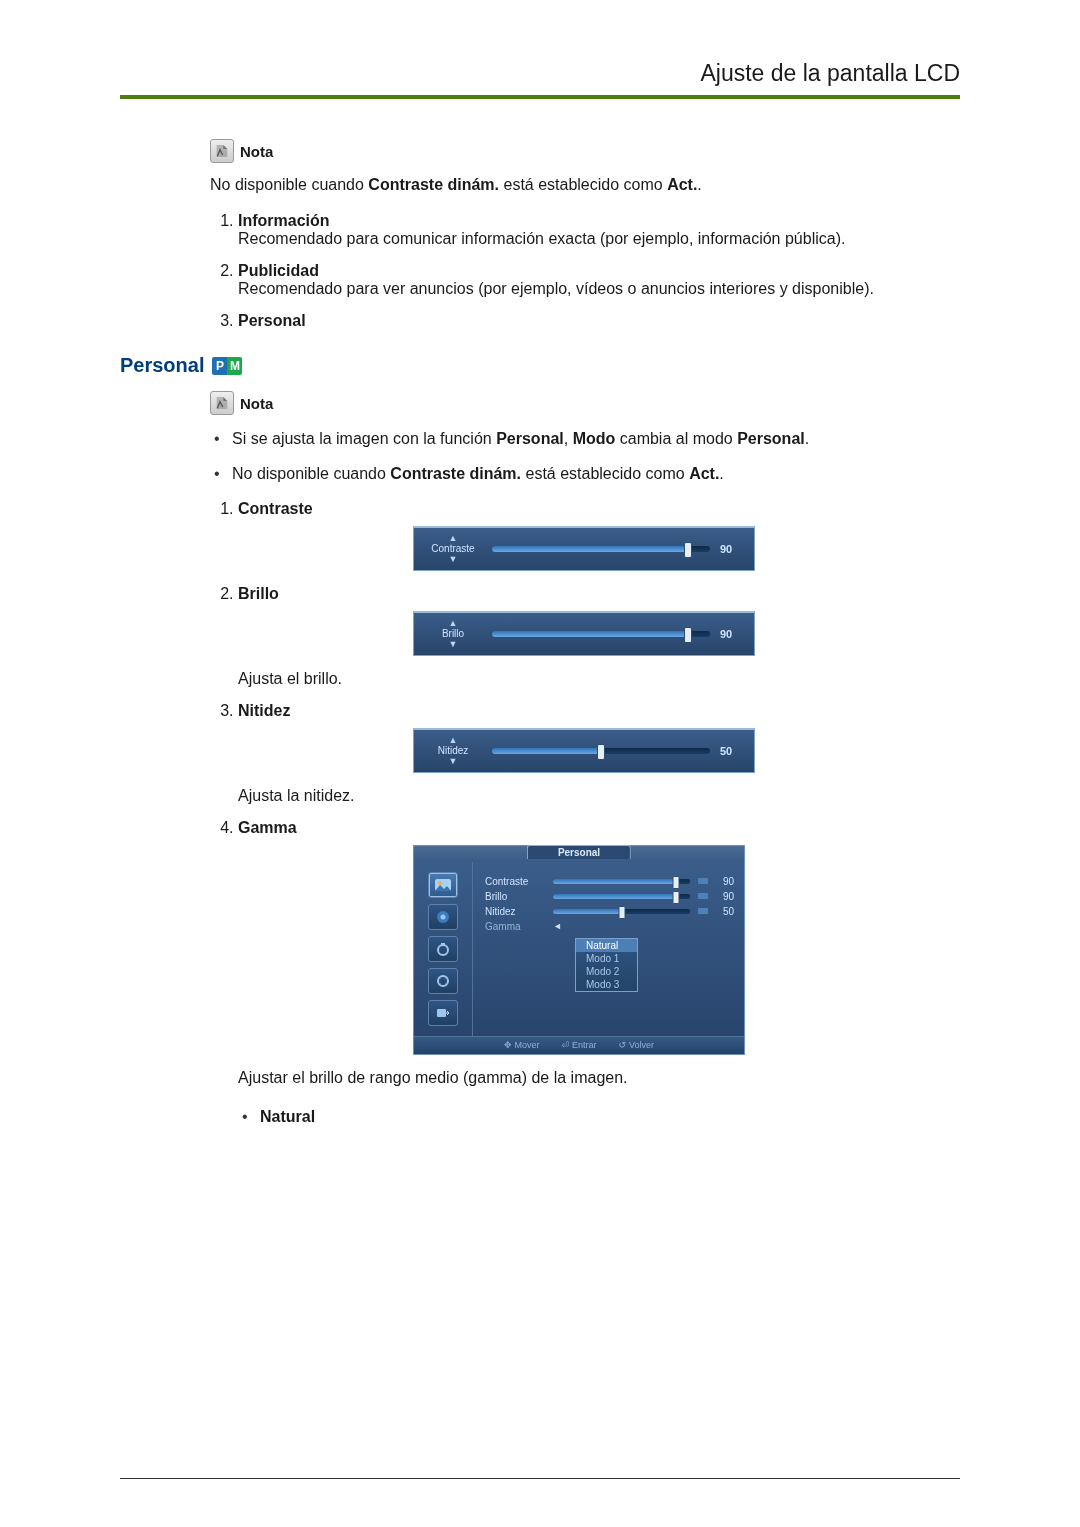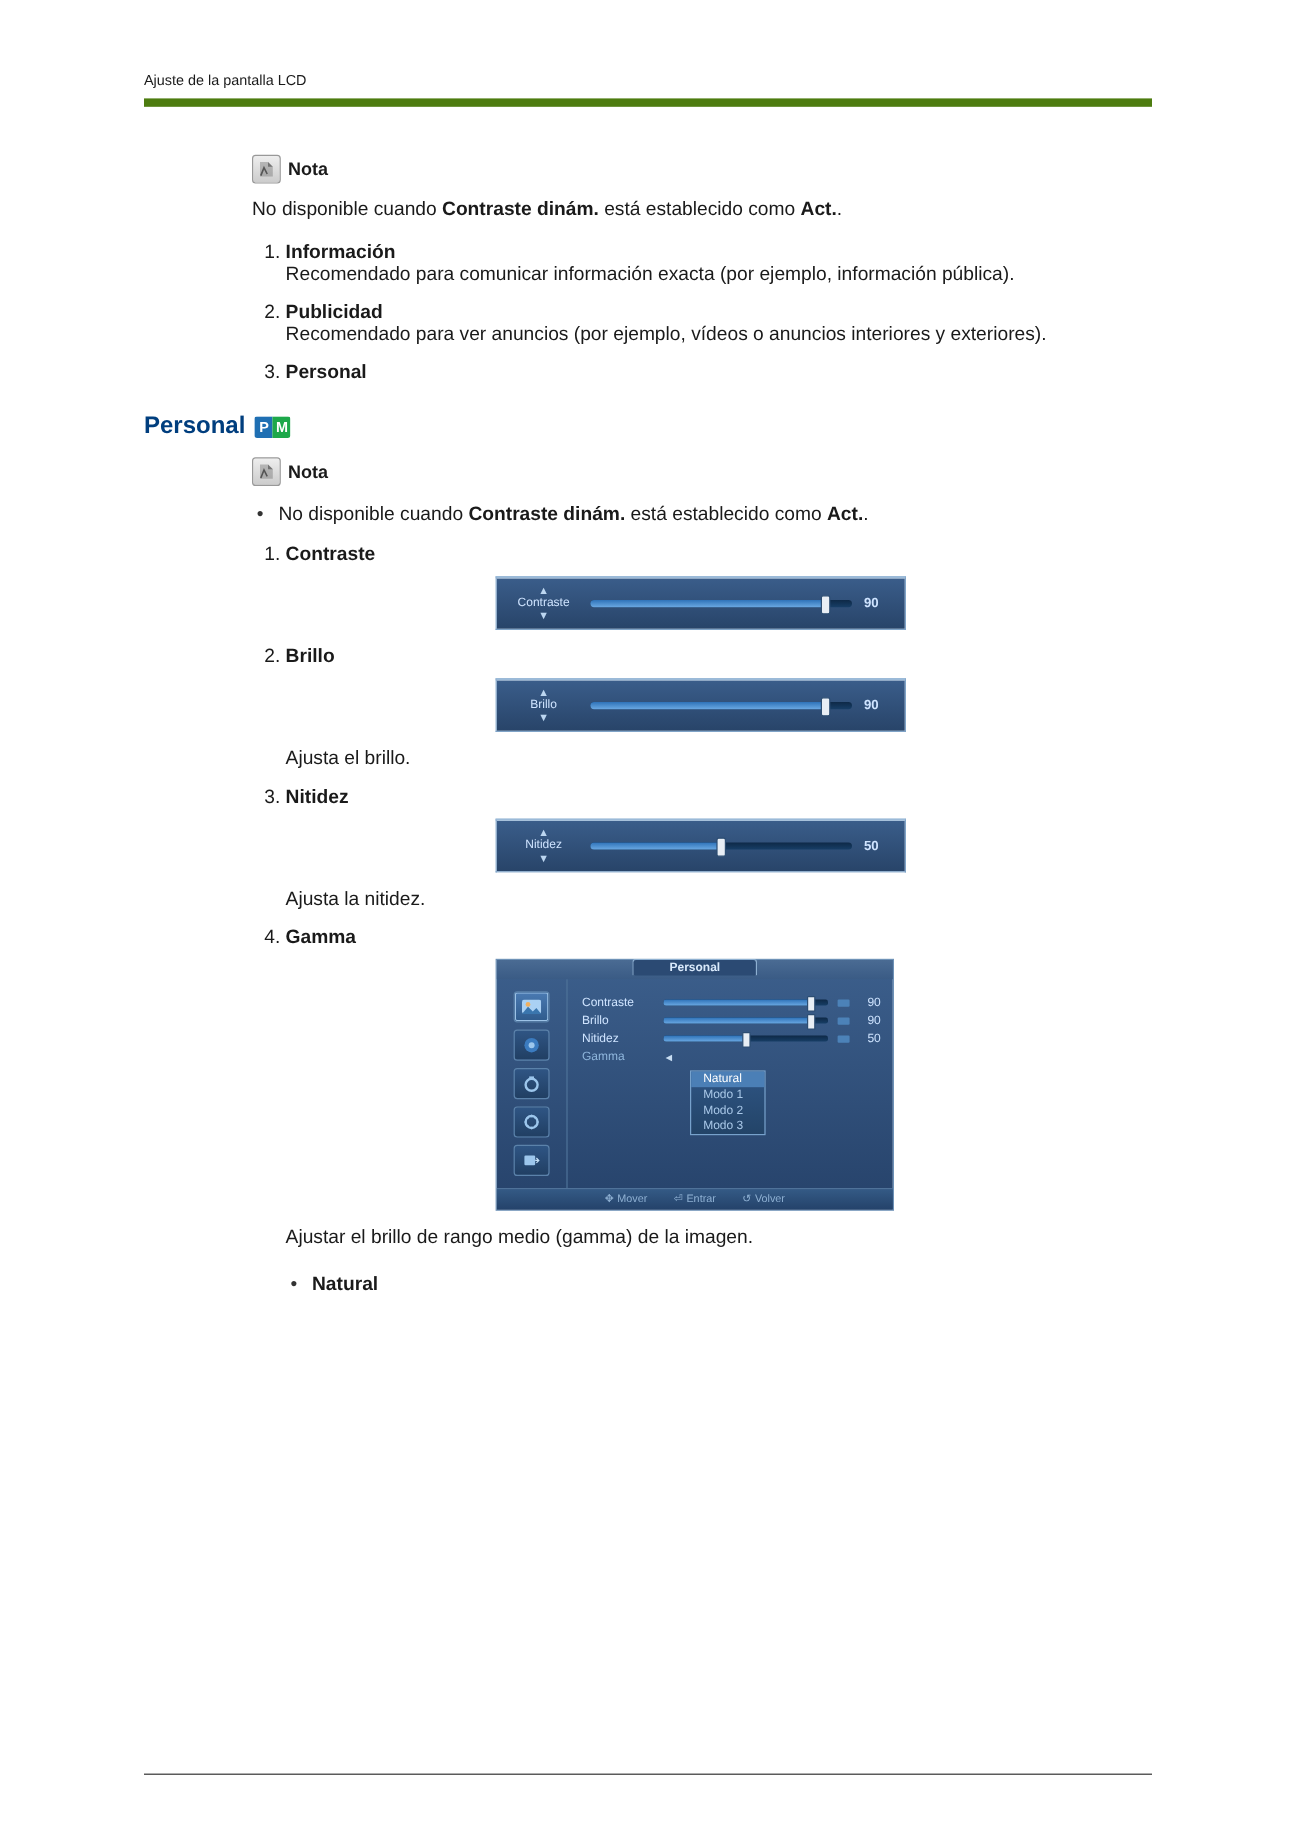--- a/index.html
+++ b/index.html
@@ -11,24 +11,24 @@
   }
   .page {
     width: 1080px;
     min-height: 1527px;
     margin: 0 auto;
     padding: 60px 120px 40px 120px;
     box-sizing: border-box;
     position: relative;
   }
   .header-title {
-    text-align: left;
-    font-size: 12px;
+    text-align: right;
+    font-size: 23px;
     padding: 0 0 8px 0;
-    border-bottom: 7px solid #4d7c0f;
+    border-bottom: 4px solid #4d7c0f;
     margin: 0 0 40px 0;
   }
   .content {
     padding: 0 0 0 90px;
   }
   .note-line {
     display: flex;
     align-items: center;
     gap: 6px;
     margin: 6px 0 10px 0;
@@ -206,21 +206,21 @@
       <span>No disponible cuando </span><span class="bold">Contraste dinám.</span><span> está establecido como </span><span class="bold">Act.</span><span>.</span>
     </p>
 
     <ol class="topnum">
       <li>
         <span class="item-title">Información</span>
         <span class="item-body">Recomendado para comunicar información exacta (por ejemplo, información pública).</span>
       </li>
       <li>
         <span class="item-title">Publicidad</span>
-        <span class="item-body">Recomendado para ver anuncios (por ejemplo, vídeos o anuncios interiores y exteriores).</span>
+        <span class="item-body">Recomendado para ver anuncios (por ejemplo, vídeos o anuncios interiores y disponible).</span>
       </li>
       <li>
         <span class="item-title">Personal</span>
       </li>
     </ol>
 
     <div class="section-heading">
       <span class="sh-text">Personal</span>
       <span class="pm-badge">
         <span class="p">P</span>
@@ -234,20 +234,23 @@
         <svg viewBox="0 0 24 24">
             <path fill="#6b6b6b" d="M4 3l10 0 6 6v12H4z" opacity=".4"></path>
             <path fill="#4a4a4a" d="M14 3v6h6" opacity=".6"></path>
             <path stroke="#555" stroke-width="2" fill="none" d="M5 20l4-10 4 8"></path>
           </svg>
       </span>
       <span class="note-label">Nota</span>
     </div>
 
     <ul class="bullets">
+      <li>
+        <span>Si se ajusta la imagen con la función </span><span class="bold">Personal</span><span>, </span><span class="bold">Modo</span><span> cambia al modo </span><span class="bold">Personal</span><span>.</span>
+      </li>
       <li>
         <span>No disponible cuando </span><span class="bold">Contraste dinám.</span><span> está establecido como </span><span class="bold">Act.</span><span>.</span>
       </li>
     </ul>
 
     <ol class="topnum personal-list">
 
       <li>
         <span class="item-title">Contraste</span>
         <div class="osd-slider">

